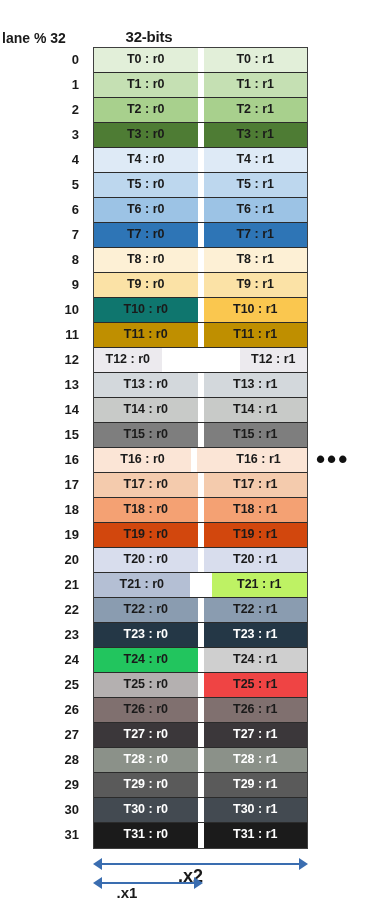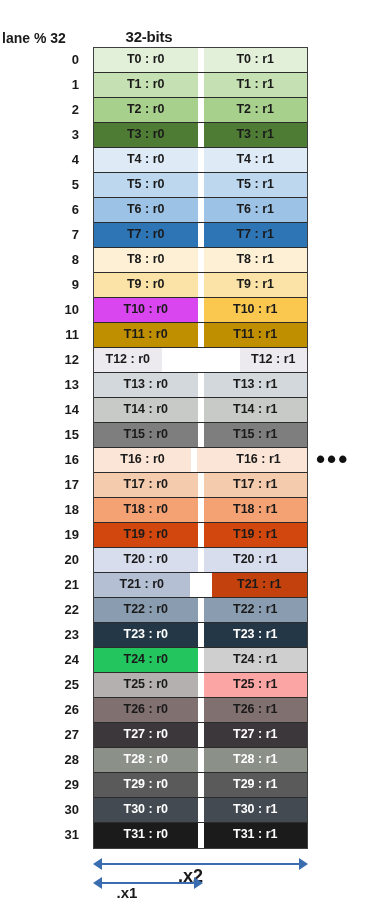--- a/index.html
+++ b/index.html
@@ -268,21 +268,21 @@
       <div class="reg-cell" style="background: rgb(253, 240, 213); color: rgb(26, 26, 26);">T8 : r0</div>
       <div class="reg-gap"></div>
       <div class="reg-cell" style="background: rgb(253, 240, 213); color: rgb(26, 26, 26);">T8 : r1</div>
     </div>
     <div class="reg-row" style="border-bottom-color: rgb(43, 43, 43);">
       <div class="reg-cell" style="background: rgb(251, 226, 166); color: rgb(26, 26, 26);">T9 : r0</div>
       <div class="reg-gap"></div>
       <div class="reg-cell" style="background: rgb(251, 226, 166); color: rgb(26, 26, 26);">T9 : r1</div>
     </div>
     <div class="reg-row" style="border-bottom-color: rgb(43, 43, 43);">
-      <div class="reg-cell" style="background: #d946ef; color: rgb(26, 26, 26);">T10 : r0</div>
+      <div class="reg-cell" style="background: #0f766e; color: rgb(26, 26, 26);">T10 : r0</div>
       <div class="reg-gap"></div>
       <div class="reg-cell" style="background: rgb(250, 199, 79); color: rgb(26, 26, 26);">T10 : r1</div>
     </div>
     <div class="reg-row" style="border-bottom-color: rgb(43, 43, 43);">
       <div class="reg-cell" style="background: rgb(191, 143, 0); color: rgb(26, 26, 26);">T11 : r0</div>
       <div class="reg-gap"></div>
       <div class="reg-cell" style="background: rgb(191, 143, 0); color: rgb(26, 26, 26);">T11 : r1</div>
     </div>
     <div class="reg-row" style="border-bottom-color: rgb(43, 43, 43); gap: 36px;">
       <div class="reg-cell" style="background: rgb(236, 234, 238); color: rgb(26, 26, 26);">T12 : r0</div>
@@ -325,41 +325,41 @@
       <div class="reg-cell" style="background: rgb(210, 71, 13); color: rgb(26, 26, 26);">T19 : r1</div>
     </div>
     <div class="reg-row" style="border-bottom-color: rgb(43, 43, 43);">
       <div class="reg-cell" style="background: rgb(216, 221, 237); color: rgb(26, 26, 26);">T20 : r0</div>
       <div class="reg-gap"></div>
       <div class="reg-cell" style="background: rgb(216, 221, 237); color: rgb(26, 26, 26);">T20 : r1</div>
     </div>
     <div class="reg-row" style="border-bottom-color: rgb(43, 43, 43);">
       <div class="reg-cell" style="background: rgb(180, 191, 212); color: rgb(26, 26, 26);">T21 : r0</div>
       <div class="reg-gap"></div>
-      <div class="reg-cell" style="background: #c2410c; color: rgb(26, 26, 26); margin-left: 16px;">T21 : r1</div>
+      <div class="reg-cell" style="background: #bef264; color: rgb(26, 26, 26); margin-left: 16px;">T21 : r1</div>
     </div>
     <div class="reg-row" style="border-bottom-color: rgb(43, 43, 43);">
       <div class="reg-cell" style="background: rgb(138, 156, 176); color: rgb(26, 26, 26);">T22 : r0</div>
       <div class="reg-gap"></div>
       <div class="reg-cell" style="background: rgb(138, 156, 176); color: rgb(26, 26, 26);">T22 : r1</div>
     </div>
     <div class="reg-row" style="border-bottom-color: rgb(43, 43, 43);">
       <div class="reg-cell" style="background: rgb(36, 55, 70); color: rgb(255, 255, 255);">T23 : r0</div>
       <div class="reg-gap"></div>
       <div class="reg-cell" style="background: rgb(36, 55, 70); color: rgb(255, 255, 255);">T23 : r1</div>
     </div>
     <div class="reg-row" style="border-bottom-color: rgb(43, 43, 43);">
       <div class="reg-cell" style="background: #22c55e; color: rgb(26, 26, 26);">T24 : r0</div>
       <div class="reg-gap"></div>
       <div class="reg-cell" style="background: rgb(207, 207, 207); color: rgb(26, 26, 26);">T24 : r1</div>
     </div>
     <div class="reg-row" style="border-bottom-color: rgb(43, 43, 43);">
       <div class="reg-cell" style="background: rgb(180, 176, 176); color: rgb(26, 26, 26);">T25 : r0</div>
       <div class="reg-gap"></div>
-      <div class="reg-cell" style="background: #fca5a5; color: rgb(26, 26, 26);">T25 : r1</div>
+      <div class="reg-cell" style="background: #ef4444; color: rgb(26, 26, 26);">T25 : r1</div>
     </div>
     <div class="reg-row" style="border-bottom-color: rgb(43, 43, 43);">
       <div class="reg-cell" style="background: rgb(128, 112, 111); color: rgb(26, 26, 26);">T26 : r0</div>
       <div class="reg-gap"></div>
       <div class="reg-cell" style="background: rgb(128, 112, 111); color: rgb(26, 26, 26);">T26 : r1</div>
     </div>
     <div class="reg-row" style="border-bottom-color: rgb(43, 43, 43);">
       <div class="reg-cell" style="background: rgb(59, 55, 58); color: rgb(255, 255, 255);">T27 : r0</div>
       <div class="reg-gap"></div>
       <div class="reg-cell" style="background: rgb(59, 55, 58); color: rgb(255, 255, 255);">T27 : r1</div>

